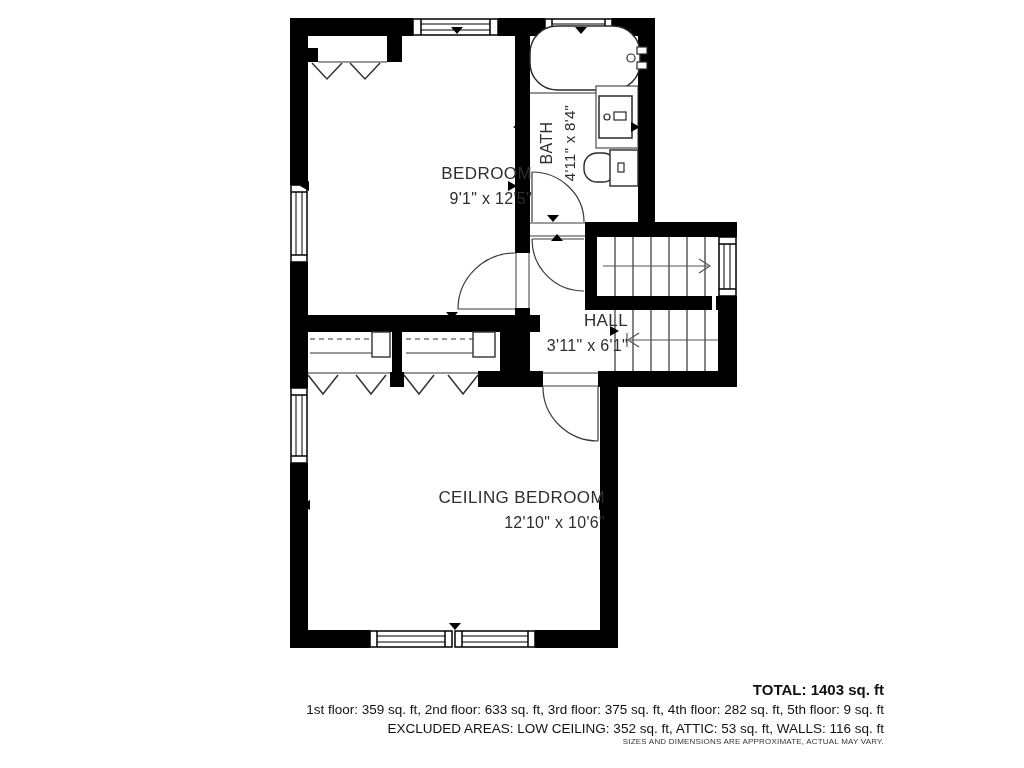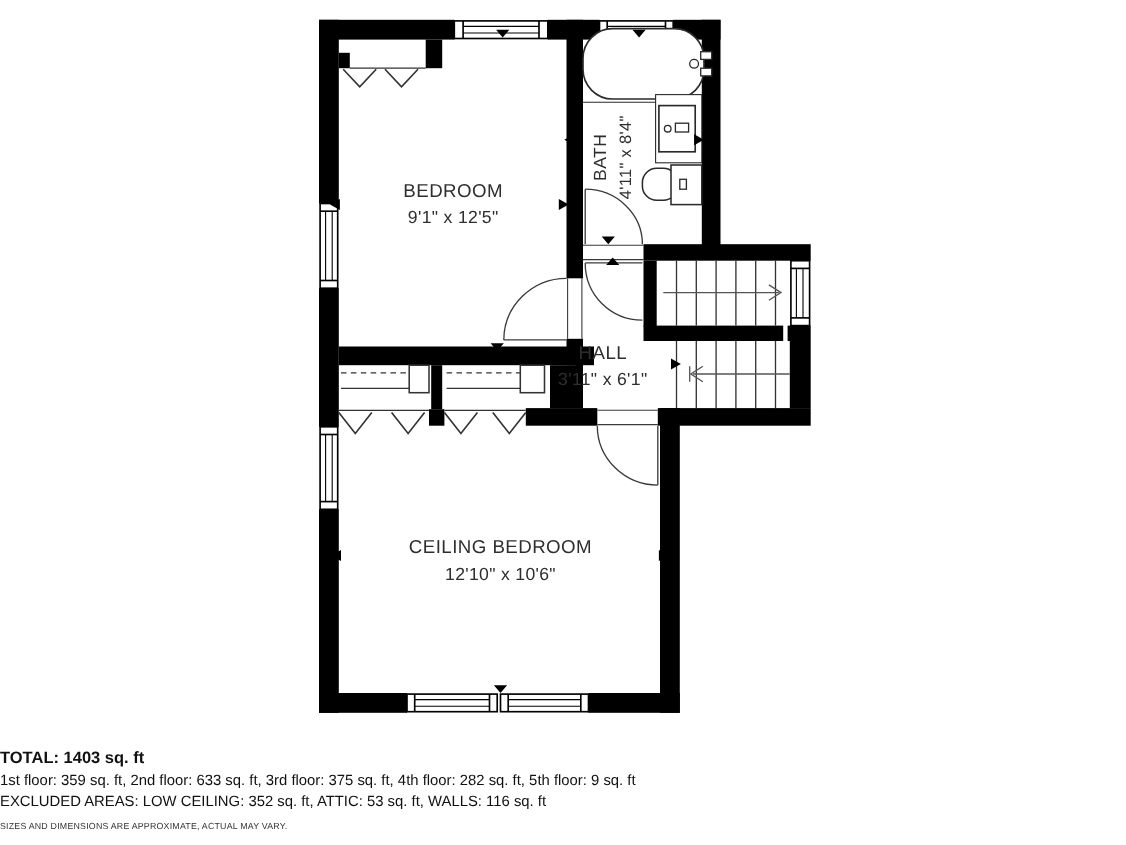--- a/index.html
+++ b/index.html
@@ -1,34 +1,34 @@
 <!DOCTYPE html>
 <html><head>
 <meta charset="utf-8">
 <style>
   html,body{margin:0;padding:0;background:#ffffff;}
   .stage{
     position:relative;width:1024px;height:768px;background:#ffffff;overflow:hidden;
     font-family:"Liberation Sans",sans-serif;color:#2b2b2b;
   }
   svg{position:absolute;left:0;top:0;}
-  .label{position:absolute;text-align:center;line-height:1.45;color:#2e2e2e;}
+  .label{position:absolute;text-align:right;line-height:1.45;color:#2e2e2e;}
   .room-name{font-size:17px;letter-spacing:.4px;}
   .room-dims{font-size:16px;letter-spacing:.3px;}
   .label-bath{
     position:absolute;left:497px;top:82px;width:122px;height:122px;
     display:flex;flex-direction:column;align-items:center;justify-content:center;
     transform:rotate(-90deg);text-align:center;line-height:1.5;color:#2e2e2e;
   }
   .label-bath .room-name{font-size:16px;}
   .label-bath .room-dims{font-size:15px;}
-  .footer{position:absolute;left:0;top:681px;width:884px;text-align:left;color:#111;}
+  .footer{position:absolute;left:0;top:681px;width:884px;text-align:right;color:#111;}
   .footer-total{font-size:15px;font-weight:bold;line-height:1.2;}
   .footer-line{font-size:13.5px;line-height:1.2;margin-top:3px;}
-  .footer-disclaimer{font-size:8px;color:#333;margin-top:10px;letter-spacing:.2px;}
+  .footer-disclaimer{font-size:8px;color:#333;margin-top:0;letter-spacing:.2px;}
 </style>
 </head>
 <body>
 
 <div class="stage">
 
   <svg width="1024" height="768" viewBox="0 0 1024 768">
 
     <g fill="#000000">
       <rect x="290" y="18" width="123" height="18"></rect>

